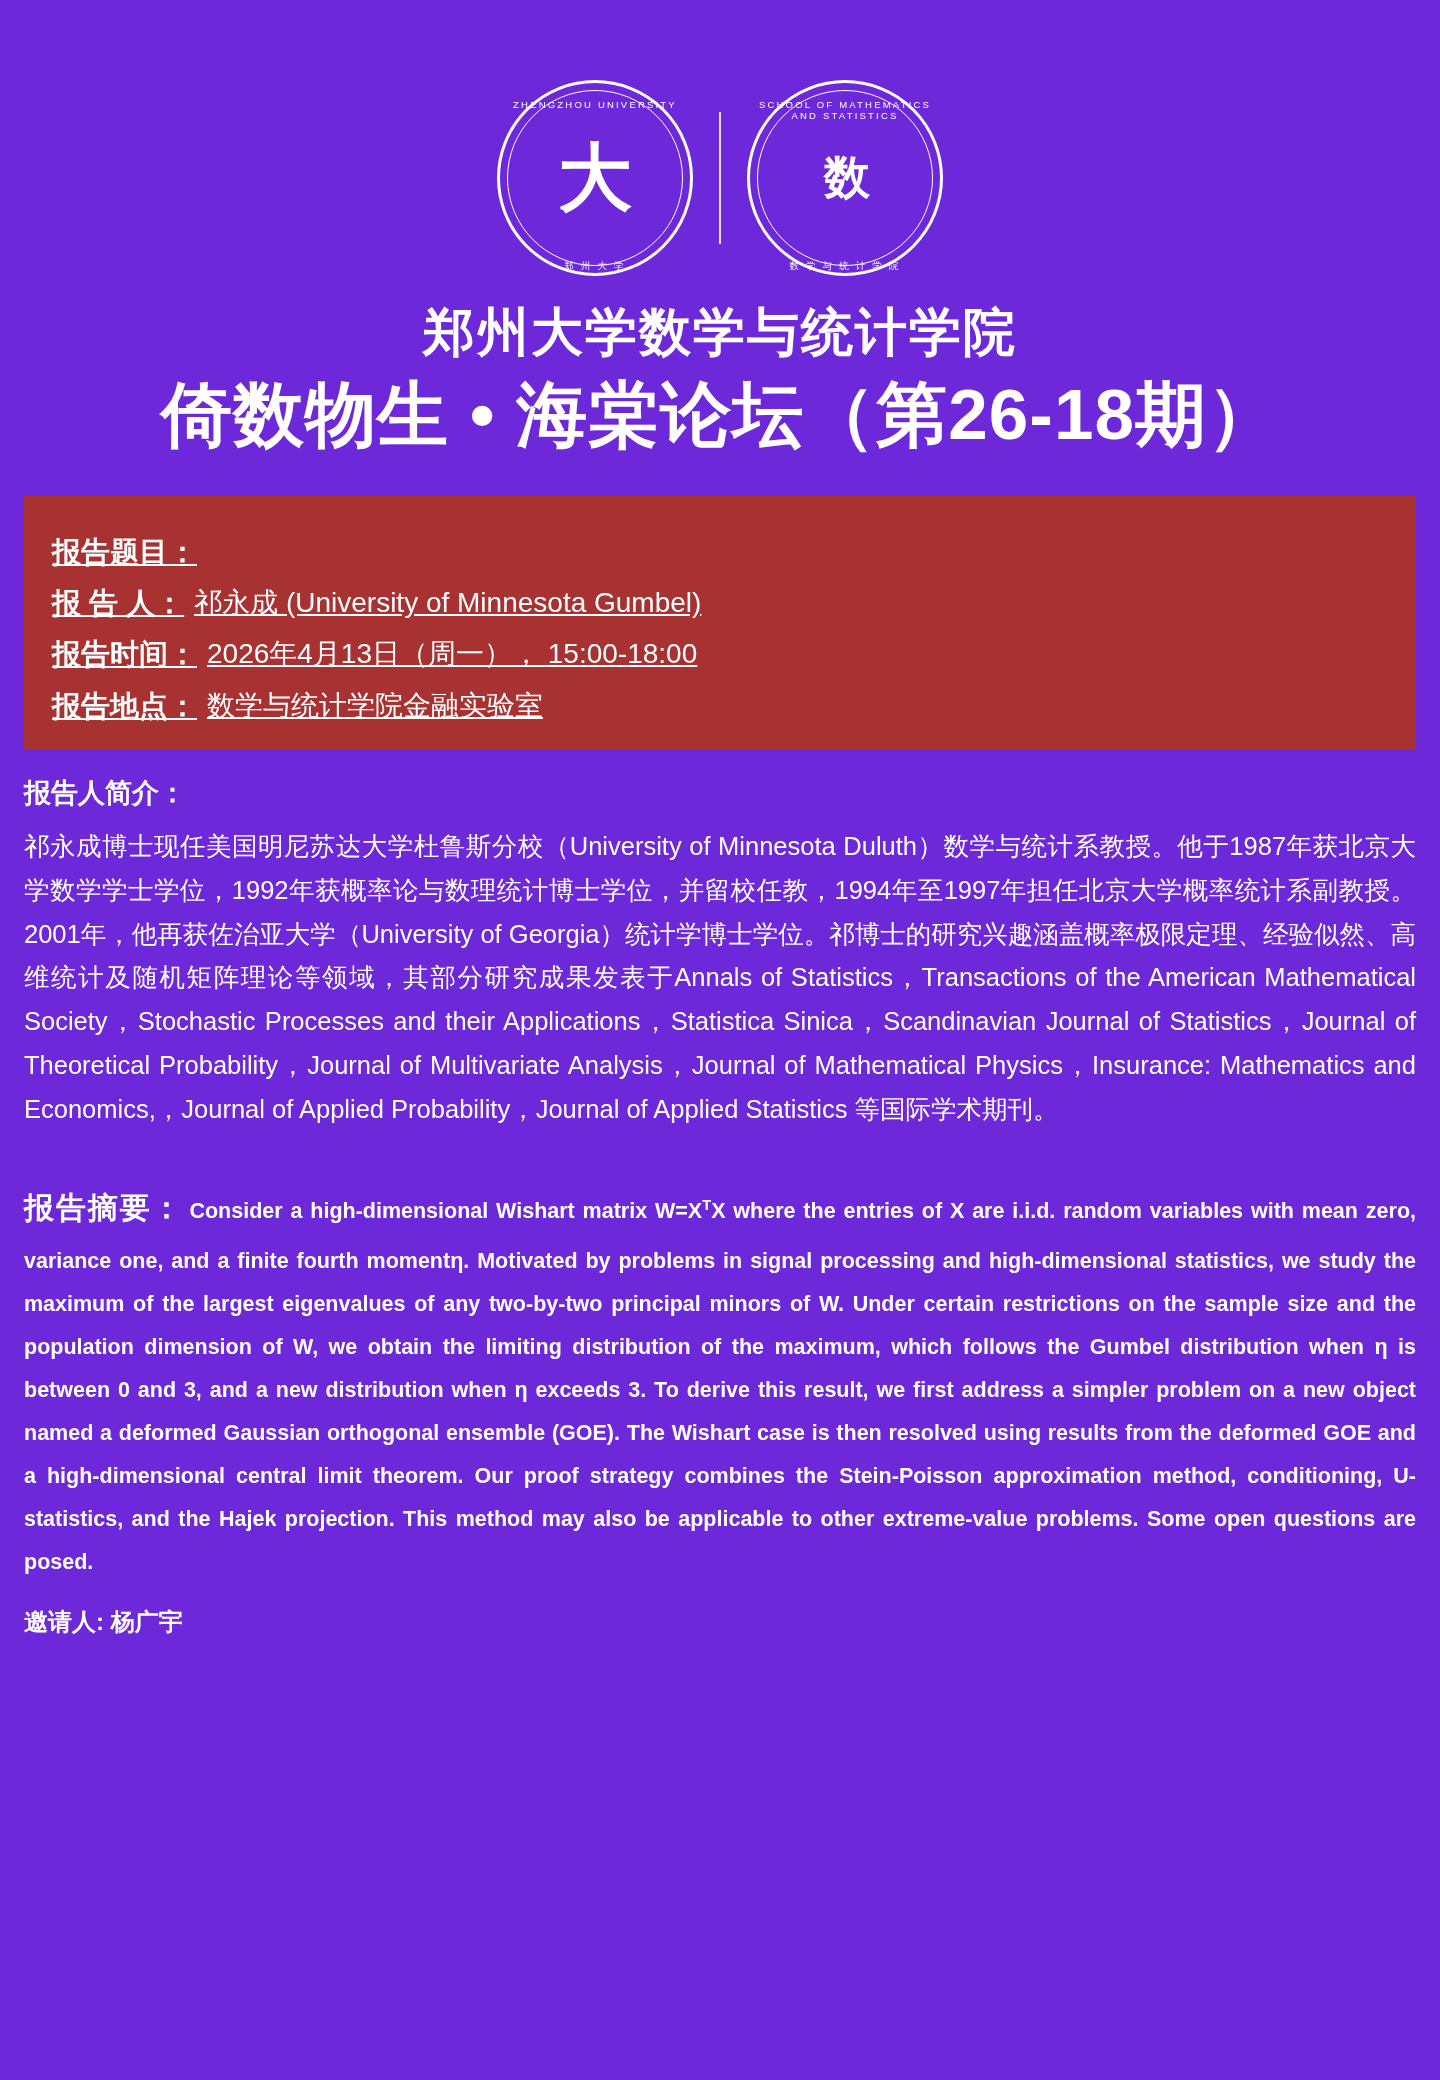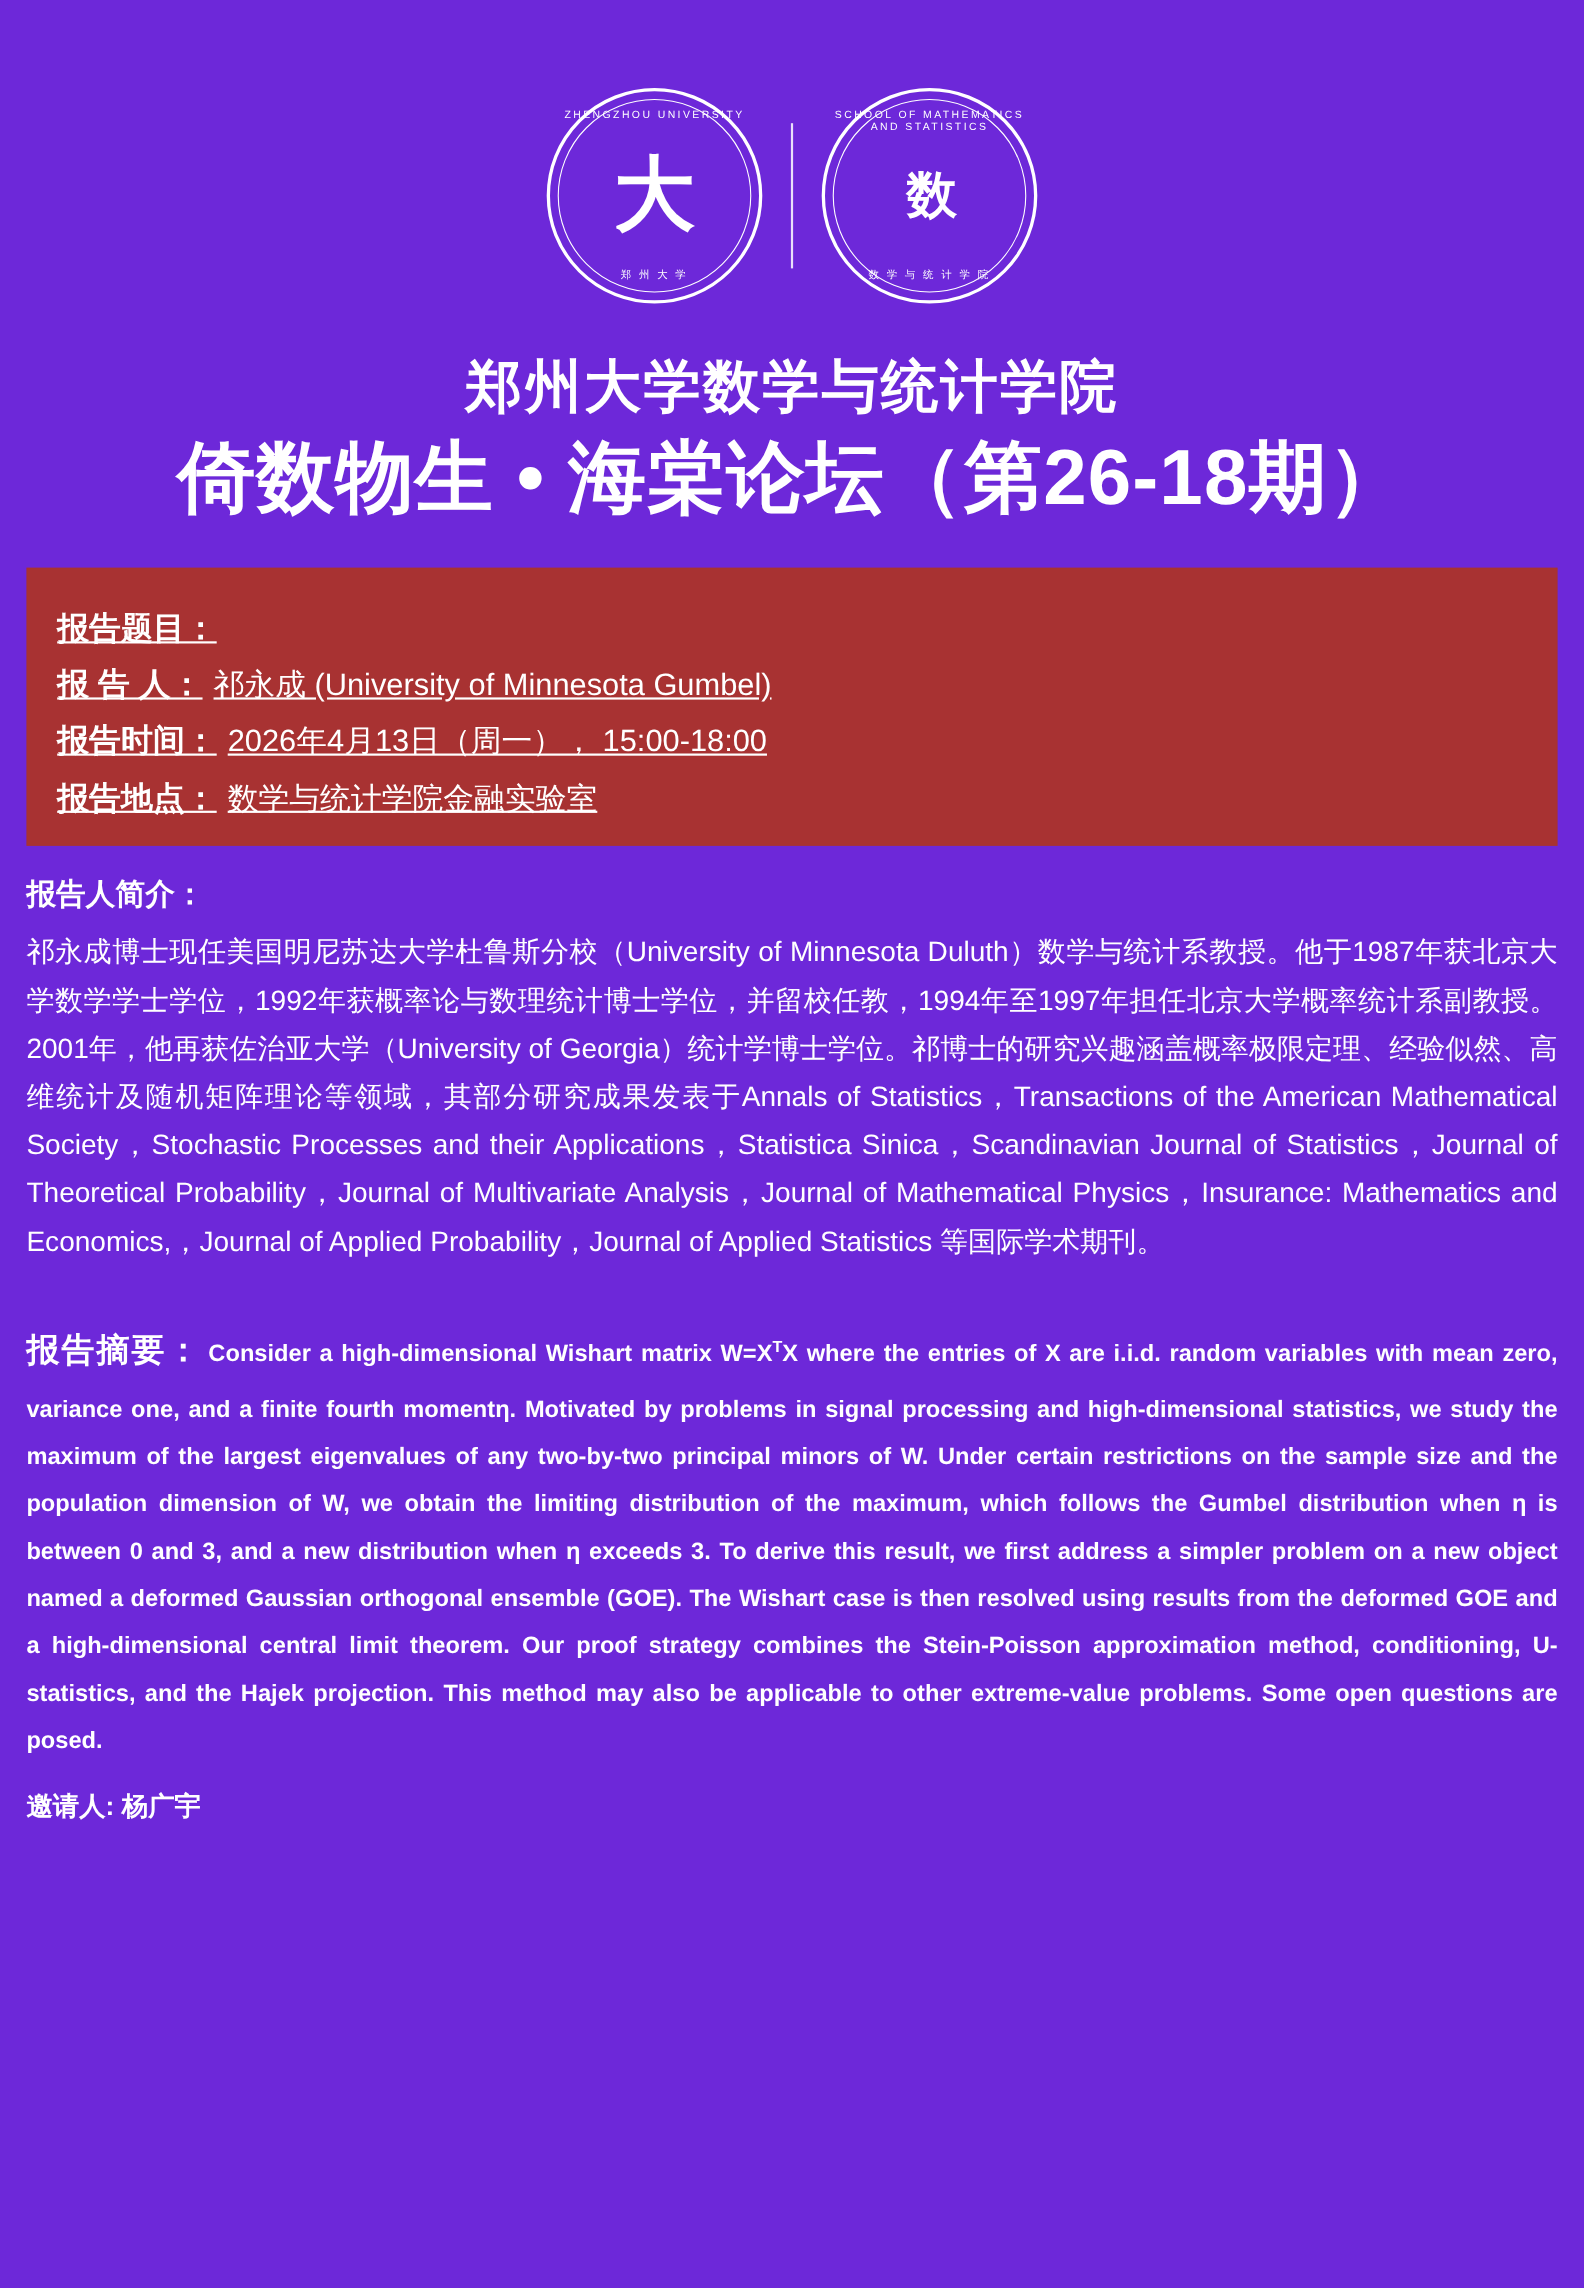--- a/index.html
+++ b/index.html
@@ -53,21 +53,21 @@
   .logo-inner-text-top,
   .logo-inner-text-bottom {
     position: absolute;
     width: 100%;
     text-align: center;
     font-size: 9.5px;
     letter-spacing: 2.2px;
     color: #ffffff;
   }
   .logo-inner-text-top { top: 16px; }
-  .logo-inner-text-bottom { bottom: 16px; }
+  .logo-inner-text-bottom { bottom: 0; }
 
   .logo-glyph {
     font-size: 74px;
     font-weight: bold;
     line-height: 1;
     color: #ffffff;
     font-family: "Liberation Serif", serif;
   }
   .logo-glyph.small {
     font-size: 46px;
@@ -77,21 +77,21 @@
     width: 2px;
     height: 132px;
     background: #ffffff;
     margin: 0 26px;
     opacity: .85;
   }
 
   
   .title-block {
     text-align: center;
-    margin-top: 46px;
+    margin-top: 26px;
   }
   .school-title {
     font-size: 52px;
     font-weight: bold;
     letter-spacing: 2px;
     line-height: 1.18;
   }
   .forum-title {
     font-size: 71px;
     font-weight: bold;

